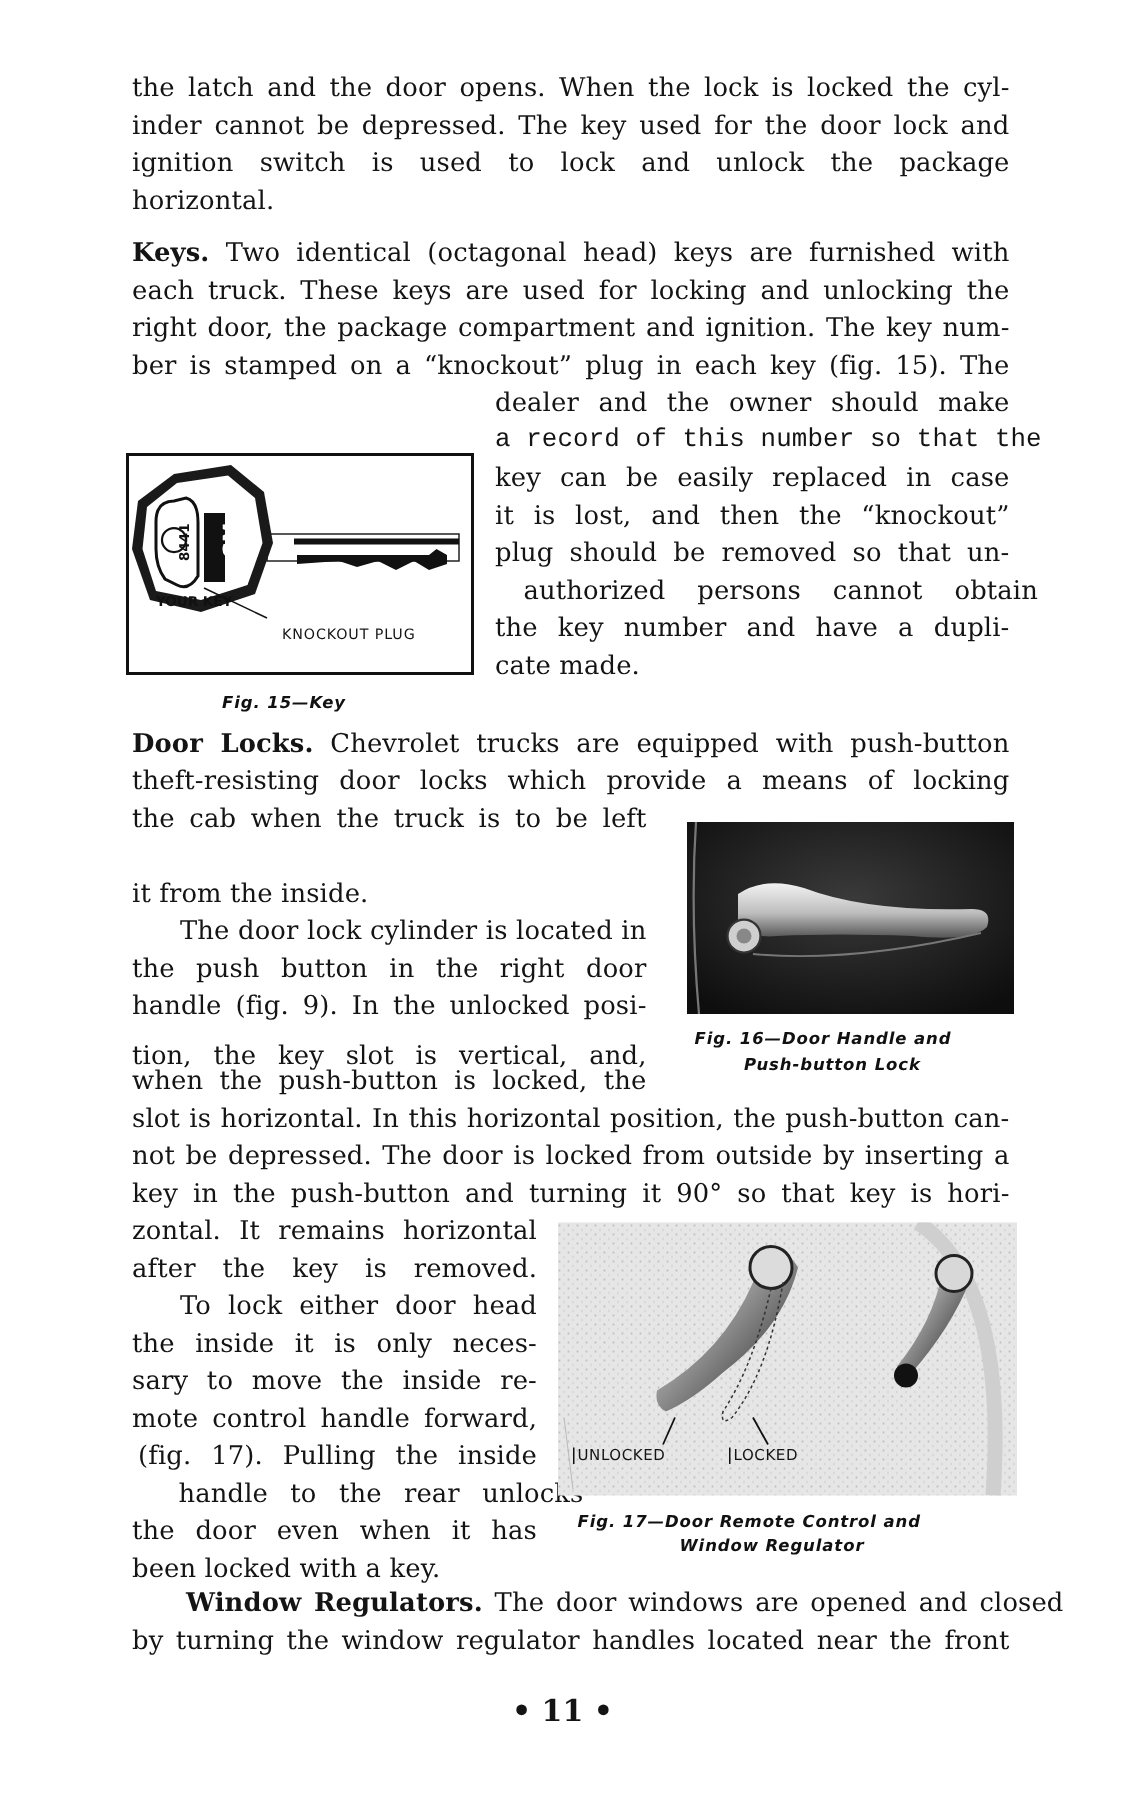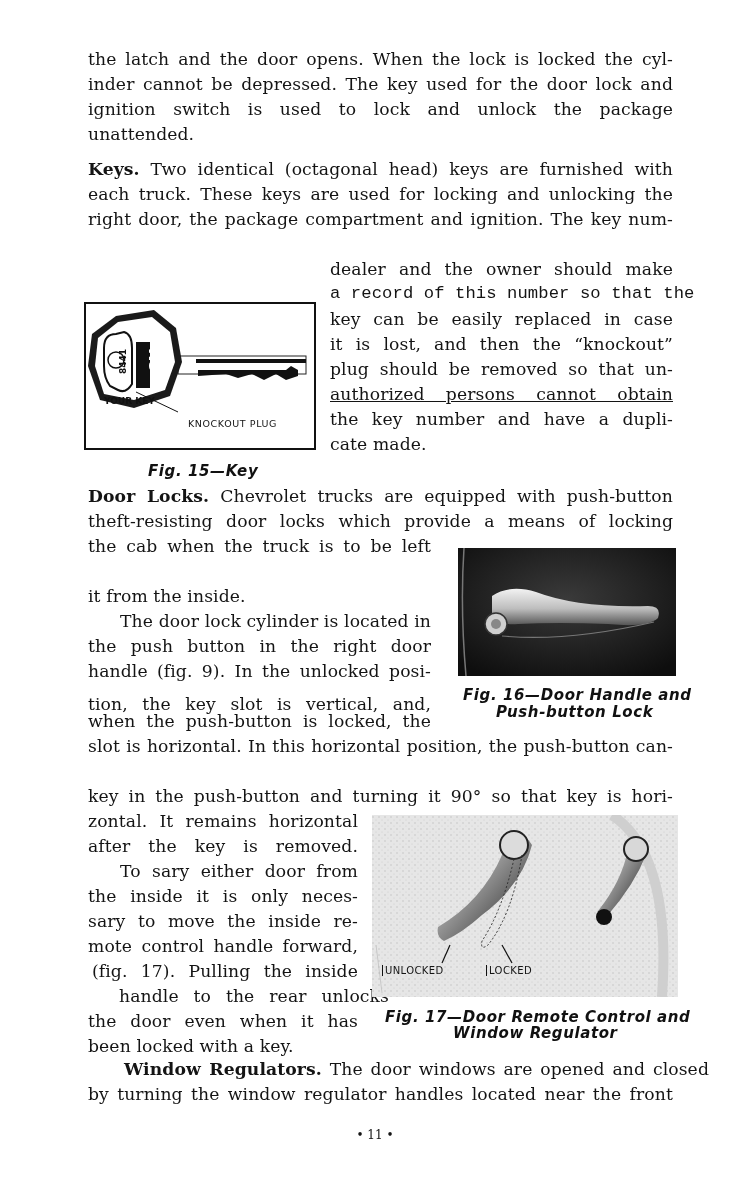--- a/index.html
+++ b/index.html
@@ -3,47 +3,48 @@
 <meta charset="utf-8">
 <style>
   html, body { margin:0; padding:0; background:#ffffff; }
   body { width:750px; height:1195px; position:relative; overflow:hidden;
          font-family:"DejaVu Serif", serif; color:#141414; }
   .page { position:absolute; left:0; top:0; width:750px; height:1195px;border-radius:19px; }
   .line { position:absolute; font-size:17.2px; line-height:24px; white-space:nowrap; letter-spacing:0.1px; }
   .just { text-align:justify; text-align-last:justify; }
   .b { font-weight:bold; }
   .cap { font-family:"DejaVu Sans", sans-serif; font-weight:bold; font-style:italic;
-         font-size:15px; position:absolute; letter-spacing:0.6px; color:#111; }
+         font-size:11px; position:absolute; letter-spacing:0.6px; color:#111; }
   .fig { position:absolute; }
   .pagenum { position:absolute; left:0; width:750px; text-align:center; top:1128px;
-             font-size:12px; font-weight:normal; }
+             font-size:20px; font-weight:bold; }
 </style>
 </head>
 <body>
 
 <div class="page">
 
   <div class="line just" style="left:88px;top:47px;width:585px;">the latch and the door opens. When the lock is locked the cyl-</div>
   <div class="line just" style="left:88px;top:72px;width:585px;">inder cannot be depressed. The key used for the door lock and</div>
   <div class="line just" style="left:88px;top:97px;width:585px;">ignition switch is used to lock and unlock the package</div>
-  <div class="line" style="left:88px;top:122px;">unattended.</div>
+  <div class="line" style="left:88px;top:122px;">horizontal.</div>
 
   <div class="line just" style="left:88px;top:157px;width:585px;">
     <span class="b">Keys.</span><span> Two identical (octagonal head) keys are furnished with</span>
   </div>
   <div class="line just" style="left:88px;top:182px;width:585px;">each truck. These keys are used for locking and unlocking the</div>
   <div class="line just" style="left:88px;top:207px;width:585px;">right door, the package compartment and ignition. The key num-</div>
+  <div class="line just" style="left:88px;top:232px;width:585px;">ber is stamped on a “knockout” plug in each key (fig. 15). The</div>
 
   <div class="line just" style="left:330px;top:257px;width:343px;">dealer and the owner should make</div>
   <div class="line just" style="left:330px;top:282px;width:343px;font-family:Liberation Mono, monospace;">a record of this number so that the</div>
   <div class="line just" style="left:330px;top:307px;width:343px;">key can be easily replaced in case</div>
   <div class="line just" style="left:330px;top:332px;width:343px;">it is lost, and then the “knockout”</div>
   <div class="line just" style="left:330px;top:357px;width:343px;">plug should be removed so that un-</div>
-  <div class="line just" style="left:330px;top:382px;width:343px;text-decoration:underline;">authorized persons cannot obtain</div>
+  <div class="line just" style="left:349px;top:382px;width:343px;">authorized persons cannot obtain</div>
   <div class="line just" style="left:330px;top:407px;width:343px;">the key number and have a dupli-</div>
   <div class="line" style="left:330px;top:432px;">cate made.</div>
 
   <div class="fig" style="left:84px;top:302px;width:232px;height:148px;border:2px solid #111;box-sizing:border-box;">
     <svg width="228" height="144" viewBox="0 0 228 144">
 
       <rect x="92" y="52" width="128" height="18" fill="#fff" stroke="#222" stroke-width="1"></rect>
       <rect x="110" y="55" width="110" height="4" fill="#111"></rect>
       <path d="M112 66 L200 66 L205 62 L212 66 L212 72 L200 76 L190 70 L178 76 L166 70 L152 74 L140 70 L112 72 Z" fill="#111"></path>
 
@@ -93,25 +94,26 @@
       <path d="M34 48 Q52 36 78 44 Q120 60 190 58 Q204 58 200 70 Q190 80 150 76 Q100 74 60 76 Q40 78 34 66 Z" fill="url(#chrome16)"></path>
       <circle cx="38" cy="76" r="11" fill="#cfcfcf" stroke="#333" stroke-width="1.5"></circle>
       <circle cx="38" cy="76" r="5" fill="#888"></circle>
       <path d="M44 88 Q110 94 196 74" stroke="#777" stroke-width="1.2" fill="none"></path>
     </svg>
   </div>
   <div class="cap" style="left:463px;top:686px;">Fig. 16—Door Handle and</div>
   <div class="cap" style="left:496px;top:703px;">Push-button Lock</div>
 
   <div class="line just" style="left:88px;top:734px;width:585px;">slot is horizontal. In this horizontal position, the push-button can-</div>
+  <div class="line just" style="left:88px;top:759px;width:585px;">not be depressed. The door is locked from outside by inserting a</div>
   <div class="line just" style="left:88px;top:784px;width:585px;">key in the push-button and turning it 90° so that key is hori-</div>
 
   <div class="line just" style="left:88px;top:809px;width:270px;">zontal. It remains horizontal</div>
   <div class="line just" style="left:88px;top:834px;width:270px;">after the key is removed.</div>
-  <div class="line just" style="left:120px;top:859px;width:238px;">To sary either door from</div>
+  <div class="line just" style="left:120px;top:859px;width:238px;">To lock either door head</div>
   <div class="line just" style="left:88px;top:884px;width:270px;">the inside it is only neces-</div>
   <div class="line just" style="left:88px;top:909px;width:270px;">sary to move the inside re-</div>
   <div class="line just" style="left:88px;top:934px;width:270px;">mote control handle forward,</div>
   <div class="line just" style="left:92px;top:959px;width:266px;">(fig. 17). Pulling the inside</div>
   <div class="line just" style="left:88px;top:984px;width:270px;margin-left:31px;">handle to the rear unlocks</div>
   <div class="line just" style="left:88px;top:1009px;width:270px;">the door even when it has</div>
   <div class="line" style="left:88px;top:1034px;">been locked with a key.</div>
 
   <div class="fig" style="left:372px;top:815px;width:306px;height:182px;background:#ececec;">
     <svg width="306" height="182" viewBox="0 0 306 182">

